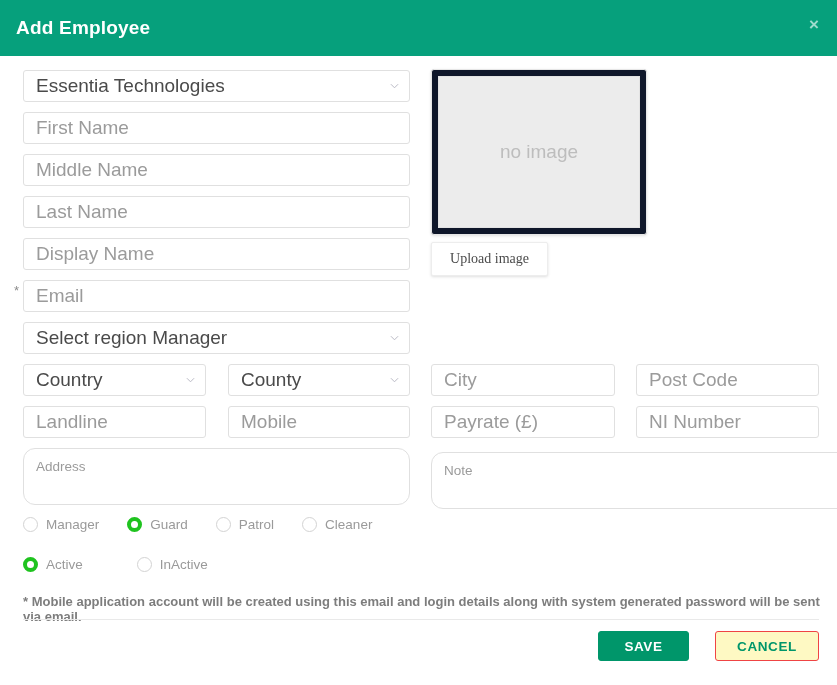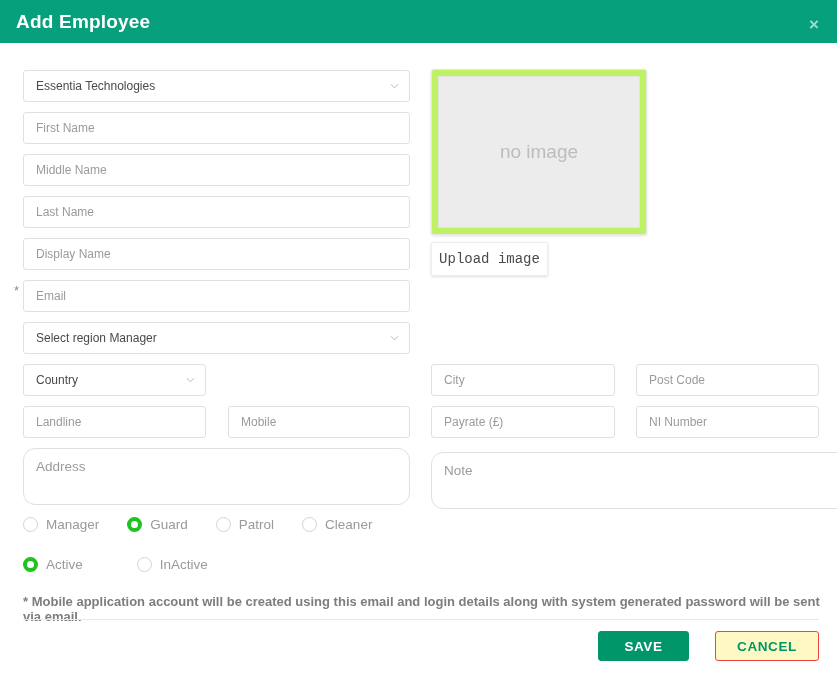--- a/index.html
+++ b/index.html
@@ -7,21 +7,21 @@
     margin: 0; padding: 0;
     width: 837px; height: 685px;
     background: #ffffff;
     font-family: "Liberation Sans", sans-serif;
     overflow: hidden;
   }
 
   
   .modal-header {
     position: absolute; left: 0; top: 0;
-    width: 837px; height: 43px;
+    width: 837px; height: 56px;
     background: #06a07c;
     display: flex; align-items: center;
   }
   .modal-title {
     margin-left: 16px;
     color: #ffffff;
     font-size: 19px;
     font-weight: bold;
     letter-spacing: .2px;
   }
@@ -40,21 +40,21 @@
   .modal-body { position: absolute; left: 0; top: 56px; width: 837px; height: 629px; }
 
   .fld {
     position: absolute;
     height: 32px;
     border: 1px solid #e0e0e0;
     border-radius: 3px;
     background: #fff;
     display: flex; align-items: center;
     padding: 0 12px;
-    font-size: 12px;
+    font-size: 19px;
     color: #9b9b9b;
     white-space: nowrap;
     overflow: hidden;
   }
   .fld.sel { color: #4a4a4a; padding-right: 28px; }
   .fld .chev {
     position: absolute; right: 10px; top: 50%;
     transform: translateY(-50%);
     width: 9px; height: 9px;
     pointer-events: none;
@@ -75,21 +75,21 @@
   .req-star {
     position: absolute;
     font-size: 13px;
     color: #8b8b8b;
     line-height: 1;
   }
 
   
   .img-card {
     position: absolute;
-    background: #bef264;
+    background: #0f172a;
     border: 1px solid #e6e6e6;
     border-radius: 3px;
     box-shadow: 0 1px 3px rgba(0,0,0,.12);
     padding: 6px;
   }
   .img-ph {
     width: 100%; height: 100%;
     background: #ececec;
     border: 1px solid #e3e3e3;
     display: flex; align-items: center; justify-content: center;
@@ -99,21 +99,21 @@
   .upload-btn {
     position: absolute;
     background: #ffffff;
     border: 1px solid #ededed;
     border-radius: 2px;
     box-shadow: 0 1px 3px rgba(0,0,0,.13);
     display: flex; align-items: center; justify-content: center;
     font-size: 14px;
     color: #4a4a4a;
     cursor: pointer;
-    font-family: Liberation Mono, monospace;
+    font-family: Liberation Serif, serif;
   }
 
   
   .radio-row { position: absolute; display: flex; align-items: center; }
   .radio-item {
     display: flex; align-items: center;
     cursor: pointer;
     margin-right: 28px;
   }
   .radio-dot {
@@ -221,20 +221,28 @@
   </div>
 
   <div class="fld sel" style="left:23px; top:308px; width:183px;">
     <span>Country</span>
     <span class="chev">
       <svg viewBox="0 0 10 10" width="9" height="9">
           <path d="M1 3 L5 7 L9 3" fill="none" stroke="#b9b9c4" stroke-width="1.1"></path>
         </svg>
     </span>
   </div>
+  <div class="fld sel" style="left:228px; top:308px; width:182px;">
+    <span>County</span>
+    <span class="chev">
+      <svg viewBox="0 0 10 10" width="9" height="9">
+          <path d="M1 3 L5 7 L9 3" fill="none" stroke="#b9b9c4" stroke-width="1.1"></path>
+        </svg>
+    </span>
+  </div>
   <div class="fld" style="left:431px; top:308px; width:184px;">
     <span>City</span>
   </div>
   <div class="fld" style="left:636px; top:308px; width:183px;">
     <span>Post Code</span>
   </div>
 
   <div class="fld" style="left:23px; top:350px; width:183px;">
     <span>Landline</span>
   </div>

